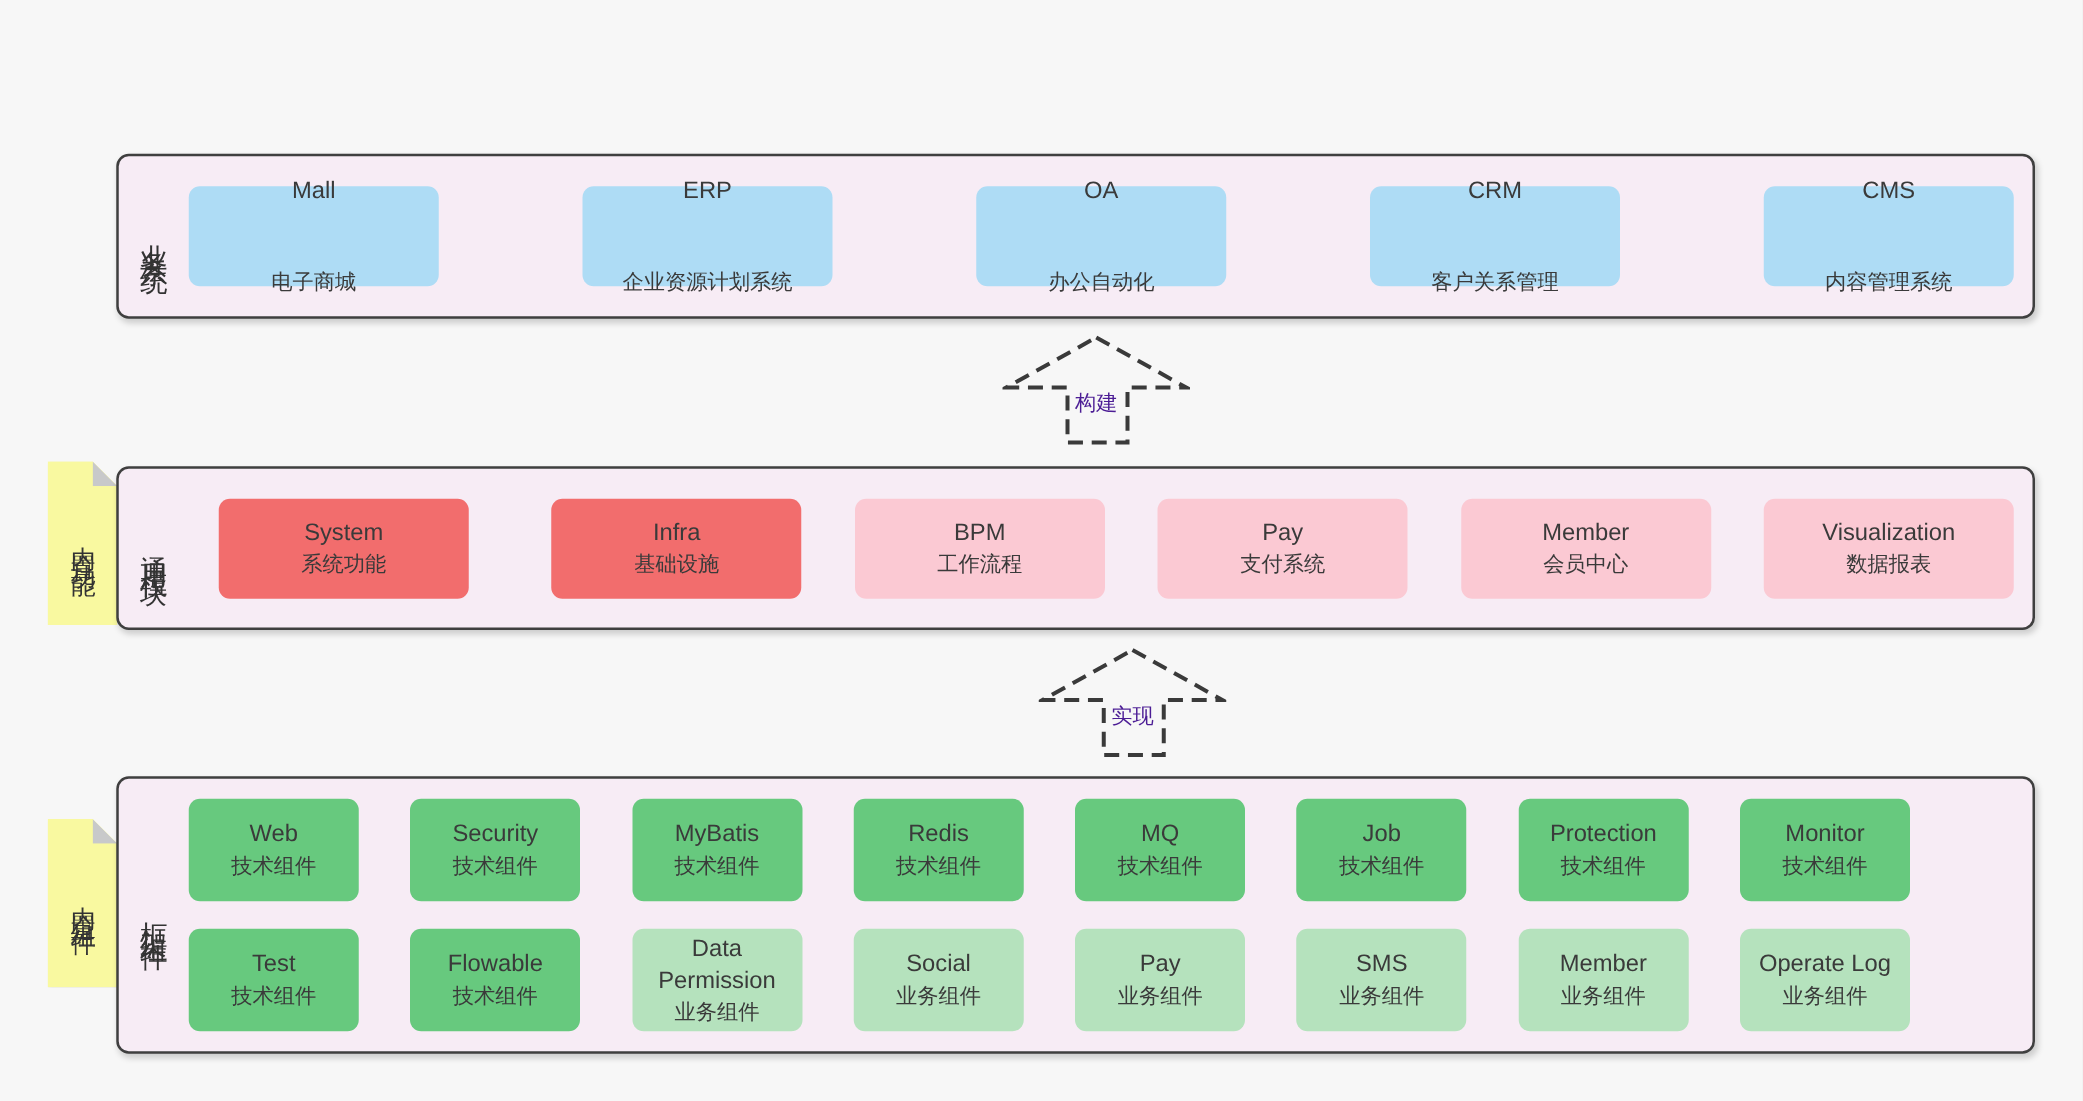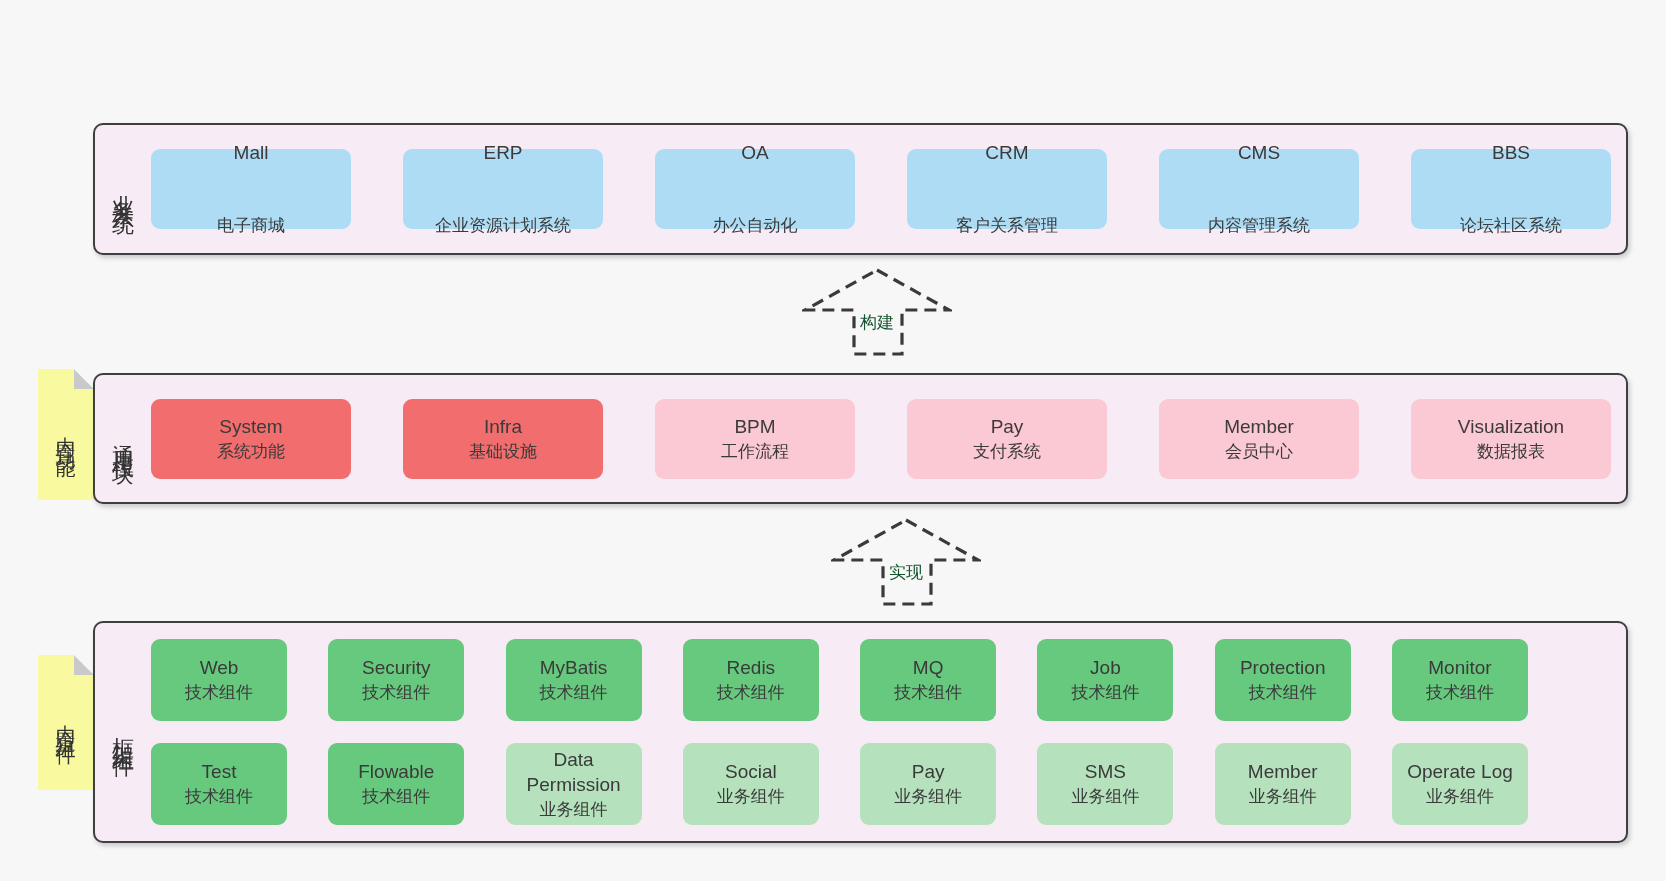--- a/index.html
+++ b/index.html
@@ -57,33 +57,33 @@
   
   .card{
     border-radius:9px; box-sizing:border-box; padding:4px 6px;
     display:flex; flex-direction:column; align-items:center; justify-content:center;
     text-align:center; line-height:25px; font-size:17px;
   }
   .band-six .card{width:200px; height:80px;}
   .band-eight .card{width:136px; height:82px;}
   .card-title{font-size:19px;}
   .card.blue{background:var(--blue);gap:48px;}
-  .card.red{background:var(--red);}
+  .card.red{background:var(--red);margin-left:24px;}
   .card.pink{background:var(--pink);}
   .card.green{background:var(--green);}
   .card.green-light{background:var(--green-light);}
   
   .arrow{position:absolute; width:150px; height:88px; z-index:0;}
   #arrow0{left:802px; top:268px;}
   #arrow1{left:831px; top:518px;}
   .arrow svg{position:absolute; left:0; top:0;}
   .arrow-label{
     position:absolute; left:50%; top:44px; transform:translateX(-50%);
     background:var(--page-bg); padding:0 3px;
-    font-size:17px; line-height:21px; color:#14532d; white-space:nowrap;
+    font-size:17px; line-height:21px; color:#4c1d95; white-space:nowrap;
   }
 </style>
 </head>
 <body>
 
 <div class="canvas">
 
   <div class="note" id="note0" style="top:369px; height:131px;">
     <div class="fold"></div>
     <div class="v-text">内置功能</div>
@@ -112,24 +112,20 @@
             <div class="card-sub">办公自动化</div>
           </div>
           <div class="card blue">
             <div class="card-title">CRM</div>
             <div class="card-sub">客户关系管理</div>
           </div>
           <div class="card blue">
             <div class="card-title">CMS</div>
             <div class="card-sub">内容管理系统</div>
           </div>
-          <div class="card blue">
-            <div class="card-title">BBS</div>
-            <div class="card-sub">论坛社区系统</div>
-          </div>
         </div>
       </div>
   </div>
 
   <div class="band band-six" id="band1">
     <div class="band-label">
       <span class="v-text">通用模块</span>
     </div>
     <div class="rows">
         <div class="row">

